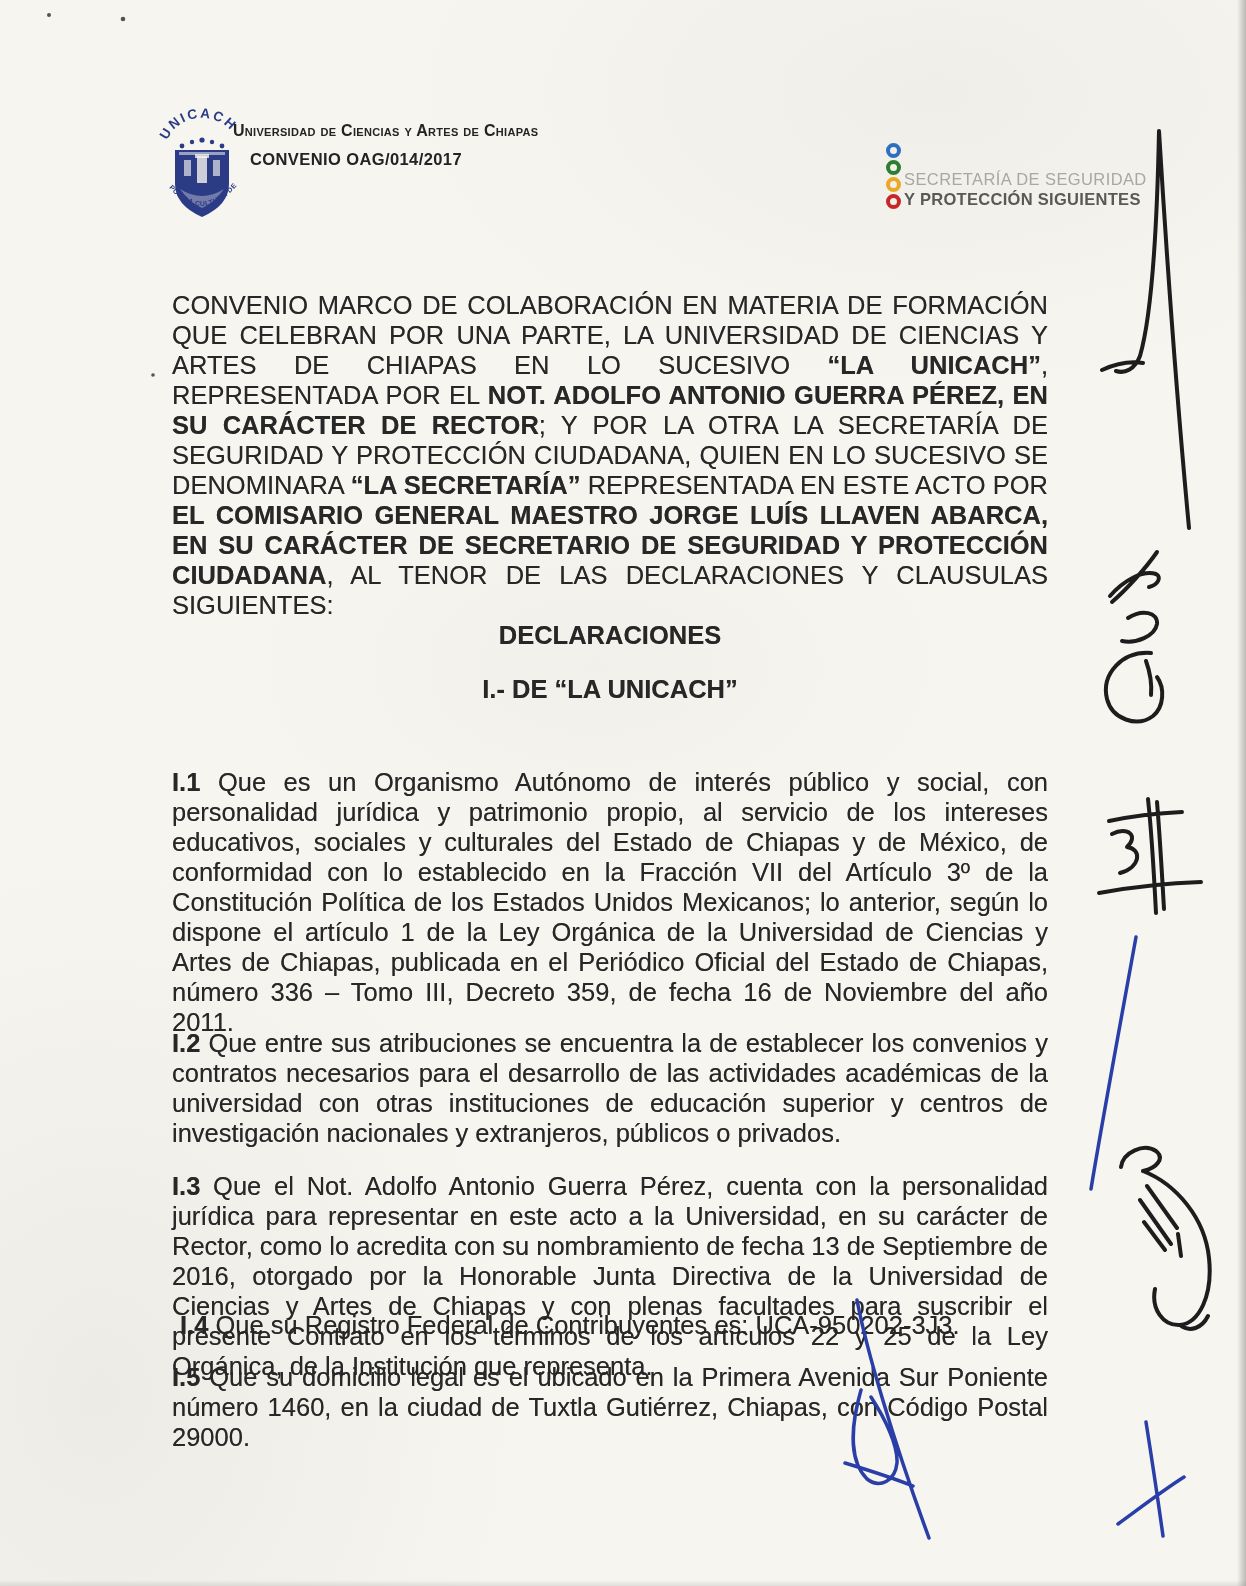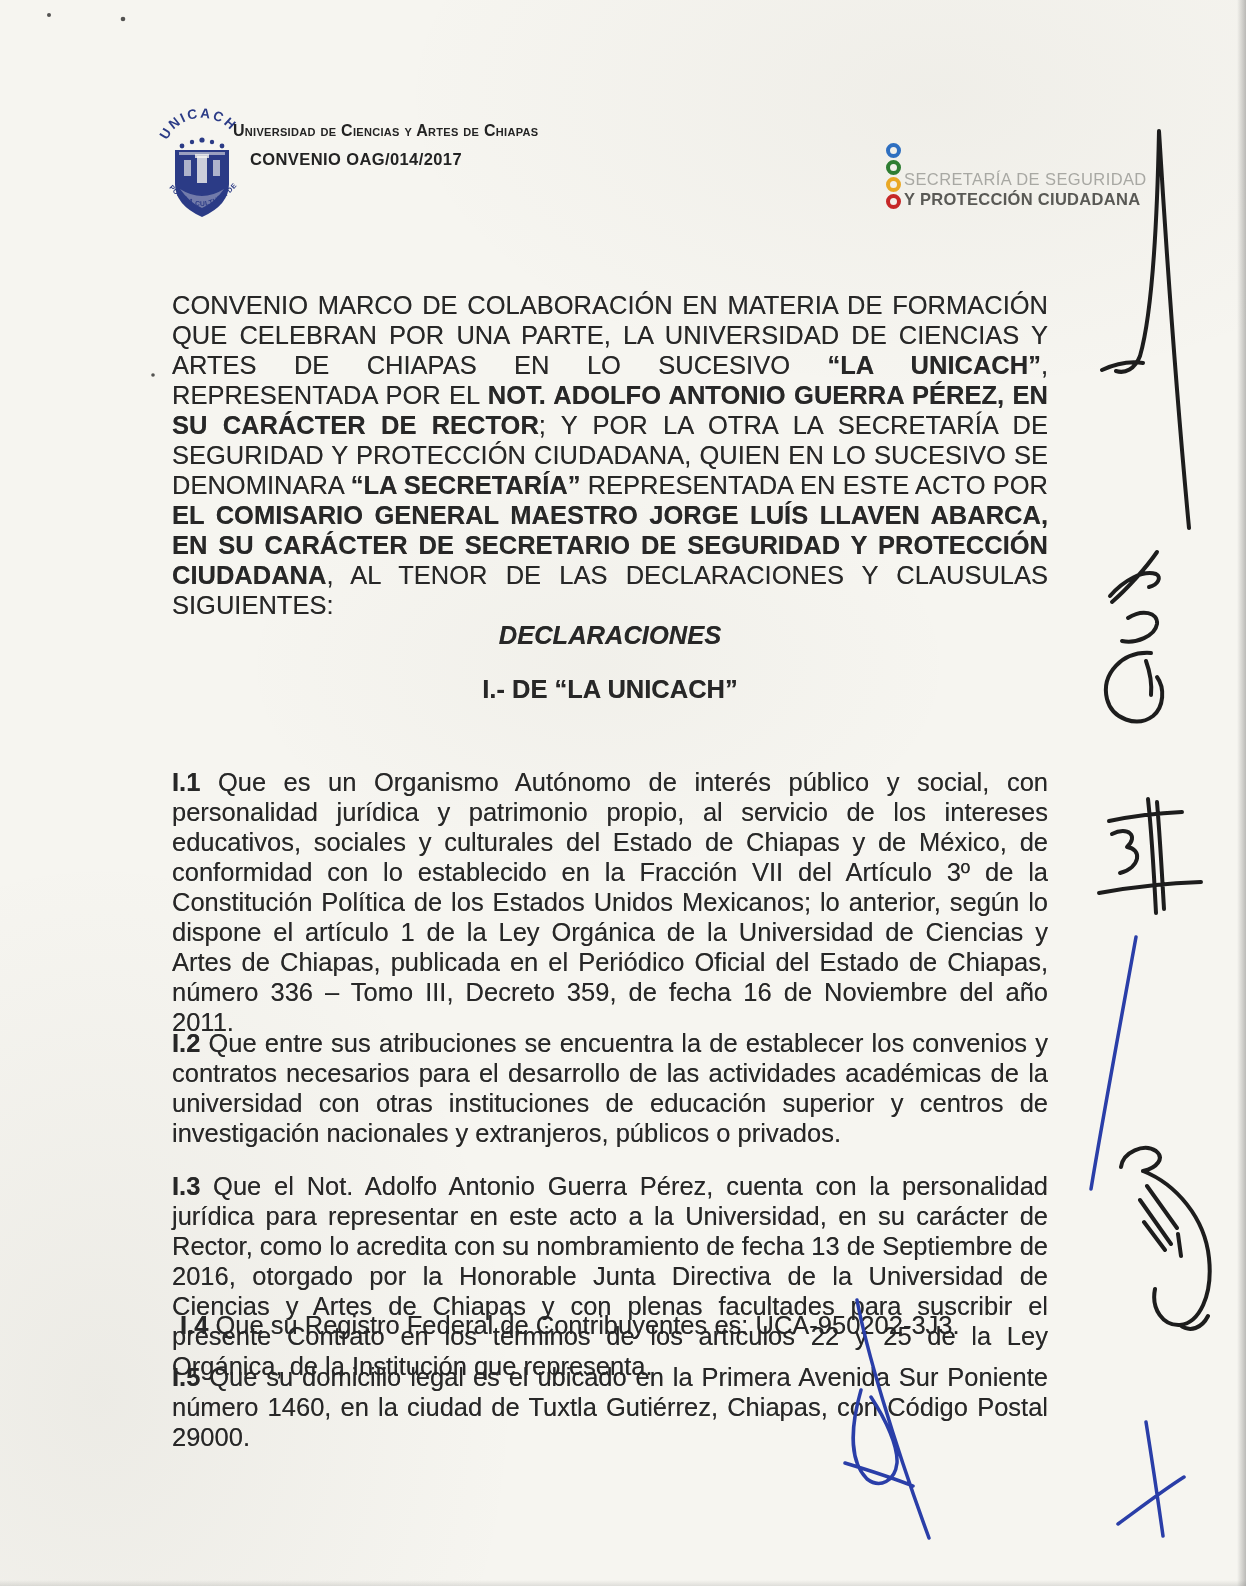--- a/index.html
+++ b/index.html
@@ -28,21 +28,21 @@
   .ring{width:7px;height:7px;border-radius:50%;border:4.5px solid #888;display:block;background:transparent;}
   .sspc-text{margin-left:3px;}
   .sspc-l1{font-size:16.5px;letter-spacing:.4px;margin-top:13px;}
   .sspc-l2{font-size:16.5px;font-weight:700;letter-spacing:.3px;margin-top:1px;}
 
   
   .col{position:absolute;left:172px;width:876px;font-size:25.5px;line-height:30px;
     text-align:justify;color:#272727;text-shadow:0 0 .5px rgba(40,40,40,.55);hyphens:none;}
   .b{font-weight:700;}
   .p-opening{top:290px;}
-  .h-decl{top:620px;text-align:center;font-weight:700;font-style:italic;}
+  .h-decl{top:620px;text-align:center;font-weight:700;}
   .h-sec1{top:674px;text-align:center;font-weight:700;}
   .c1{top:767px;}
   .c2{top:1028px;}
   .c3{top:1171px;}
   .c4{top:1310px;margin-left:8px;}
   .c5{top:1362px;}
   .footer{top:1455px;text-align:center;font-size:19.5px;line-height:24px;color:#222;}
 
   .ink{position:absolute;left:0;top:0;width:1246px;height:1586px;pointer-events:none;}
 </style>
@@ -81,21 +81,21 @@
 
   <div class="sspc">
     <div class="rings">
       <span class="ring" style="border-color: rgb(46, 111, 192);"></span>
       <span class="ring" style="border-color: rgb(46, 125, 50);"></span>
       <span class="ring" style="border-color: rgb(233, 168, 37);"></span>
       <span class="ring" style="border-color: rgb(198, 40, 40);"></span>
     </div>
     <div class="sspc-text">
       <div class="sspc-l1" style="color: rgb(168, 168, 163);">SECRETARÍA DE SEGURIDAD</div>
-      <div class="sspc-l2" style="color: rgb(89, 89, 85);">Y PROTECCIÓN CIUDADANA</div>
+      <div class="sspc-l2" style="color: rgb(89, 89, 85);">Y PROTECCIÓN SIGUIENTES</div>
     </div>
   </div>
 
   <div class="col p-opening"><span>CONVENIO MARCO DE COLABORACIÓN EN MATERIA DE FORMACIÓN QUE CELEBRAN POR UNA PARTE, LA UNIVERSIDAD DE CIENCIAS Y ARTES DE CHIAPAS EN LO SUCESIVO </span><span class="b">“LA UNICACH”</span><span>, REPRESENTADA POR EL </span><span class="b">NOT. ADOLFO ANTONIO GUERRA PÉREZ, EN SU CARÁCTER DE RECTOR</span><span>; Y POR LA OTRA LA SECRETARÍA DE SEGURIDAD Y PROTECCIÓN CIUDADANA, QUIEN EN LO SUCESIVO SE DENOMINARA </span><span class="b">“LA SECRETARÍA”</span><span> REPRESENTADA EN ESTE ACTO POR </span><span class="b">EL COMISARIO GENERAL MAESTRO JORGE LUÍS LLAVEN ABARCA, EN SU CARÁCTER DE SECRETARIO DE SEGURIDAD Y PROTECCIÓN CIUDADANA</span><span>, AL TENOR DE LAS DECLARACIONES Y CLAUSULAS SIGUIENTES:</span></div>
   <div class="col h-decl">DECLARACIONES</div>
   <div class="col h-sec1">I.- DE “LA UNICACH”</div>
   <div class="col c1"><span class="b">I.1</span><span> Que es un Organismo Autónomo de interés público y social, con personalidad jurídica y patrimonio propio, al servicio de los intereses educativos, sociales y culturales del Estado de Chiapas y de México, de conformidad con lo establecido en la Fracción VII del Artículo 3º de la Constitución Política de los Estados Unidos Mexicanos; lo anterior, según lo dispone el artículo 1 de la Ley Orgánica de la Universidad de Ciencias y Artes de Chiapas, publicada en el Periódico Oficial del Estado de Chiapas, número 336 – Tomo III, Decreto 359, de fecha 16 de Noviembre del año 2011.</span></div>
   <div class="col c2"><span class="b">I.2</span><span> Que entre sus atribuciones se encuentra la de establecer los convenios y contratos necesarios para el desarrollo de las actividades académicas de la universidad con otras instituciones de educación superior y centros de investigación nacionales y extranjeros, públicos o privados.</span></div>
   <div class="col c3"><span class="b">I.3</span><span> Que el Not. Adolfo Antonio Guerra Pérez, cuenta con la personalidad jurídica para representar en este acto a la Universidad, en su carácter de Rector, como lo acredita con su nombramiento de fecha 13 de Septiembre de 2016, otorgado por la Honorable Junta Directiva de la Universidad de Ciencias y Artes de Chiapas y con plenas facultades para suscribir el presente Contrato en los términos de los artículos 22 y 25 de la Ley Orgánica, de la Institución que representa.</span></div>
   <div class="col c4"><span class="b">I.4</span><span> Que su Registro Federal de Contribuyentes es: UCA-950202-3J3.</span></div>

